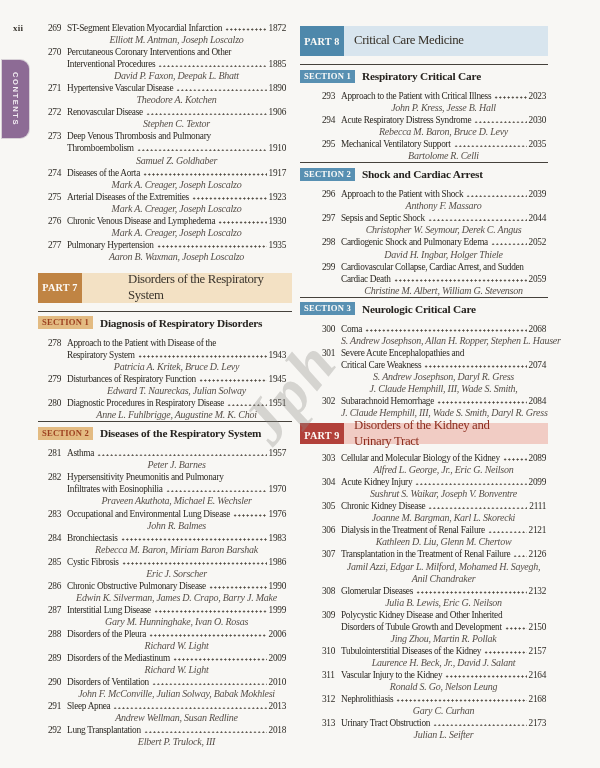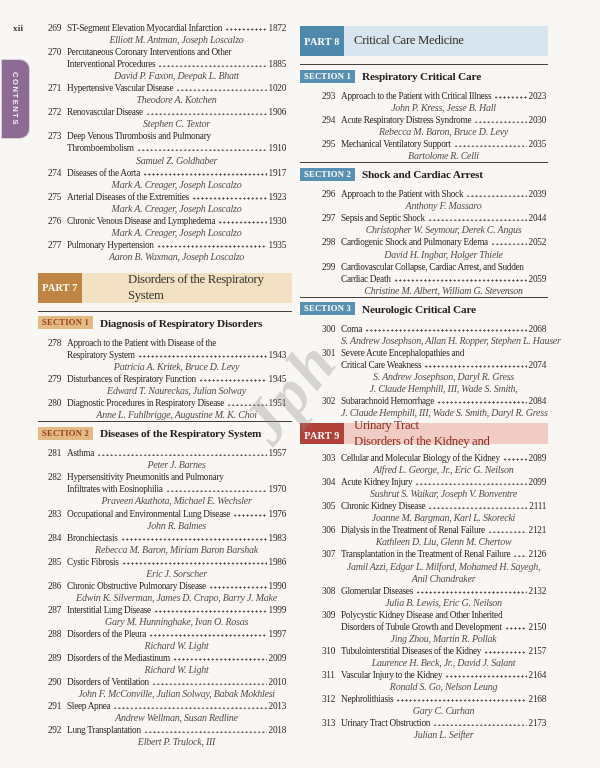--- a/index.html
+++ b/index.html
@@ -139,21 +139,21 @@
           <span class="leader"></span>
           <span class="ch-page">1885</span>
         </div>
         <div class="authors">David P. Faxon, Deepak L. Bhatt</div>
       </div>
       <div class="chapter">
         <div class="ch-line">
           <span class="ch-num">271</span>
           <span class="ch-text">Hypertensive Vascular Disease</span>
           <span class="leader"></span>
-          <span class="ch-page">1020</span>
+          <span class="ch-page">1890</span>
         </div>
         <div class="authors">Theodore A. Kotchen</div>
       </div>
       <div class="chapter">
         <div class="ch-line">
           <span class="ch-num">272</span>
           <span class="ch-text">Renovascular Disease</span>
           <span class="leader"></span>
           <span class="ch-page">1906</span>
         </div>
@@ -321,21 +321,21 @@
           <span class="leader"></span>
           <span class="ch-page">1999</span>
         </div>
         <div class="authors">Gary M. Hunninghake, Ivan O. Rosas</div>
       </div>
       <div class="chapter">
         <div class="ch-line">
           <span class="ch-num">288</span>
           <span class="ch-text">Disorders of the Pleura</span>
           <span class="leader"></span>
-          <span class="ch-page">1997</span>
+          <span class="ch-page">2006</span>
         </div>
         <div class="authors">Richard W. Light</div>
       </div>
       <div class="chapter">
         <div class="ch-line">
           <span class="ch-num">289</span>
           <span class="ch-text">Disorders of the Mediastinum</span>
           <span class="leader"></span>
           <span class="ch-page">2009</span>
         </div>
@@ -490,22 +490,22 @@
           <span class="ch-num">302</span>
           <span class="ch-text">Subarachnoid Hemorrhage</span>
           <span class="leader"></span>
           <span class="ch-page">2084</span>
         </div>
         <div class="authors">J. Claude Hemphill, III, Wade S. Smith, Daryl R. Gress</div>
       </div>
       <div class="part-banner scheme-part9 mt4 h33">
         <span class="part-badge">PART 9</span>
         <div class="part-title">
+          <div>Disorders of the Kidney and</div>
           <div>Urinary Tract</div>
-          <div>Disorders of the Kidney and</div>
         </div>
       </div>
       <div class="chapter">
         <div class="ch-line">
           <span class="ch-num">303</span>
           <span class="ch-text">Cellular and Molecular Biology of the Kidney</span>
           <span class="leader"></span>
           <span class="ch-page">2089</span>
         </div>
         <div class="authors">Alfred L. George, Jr., Eric G. Neilson</div>

